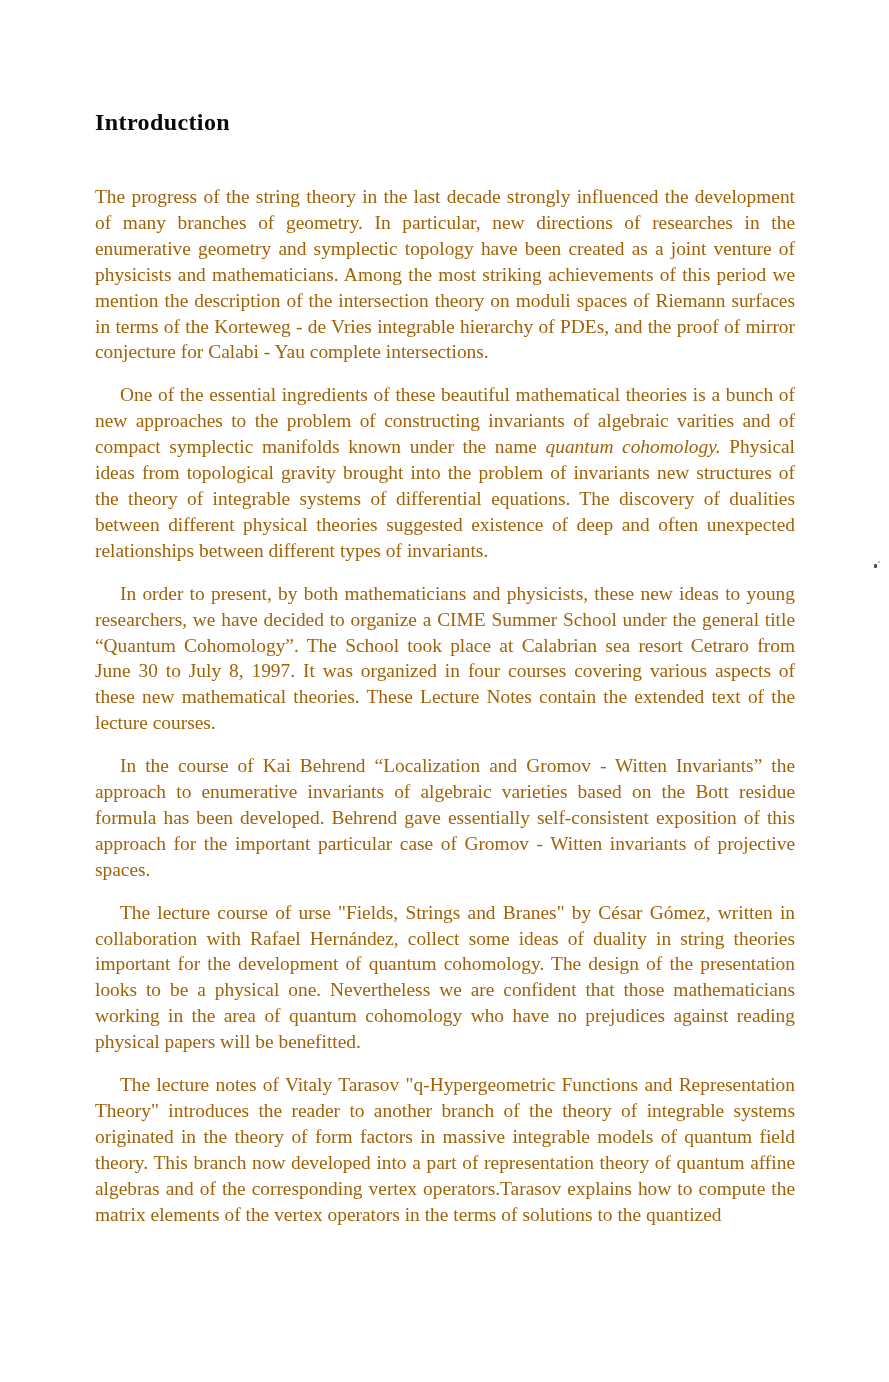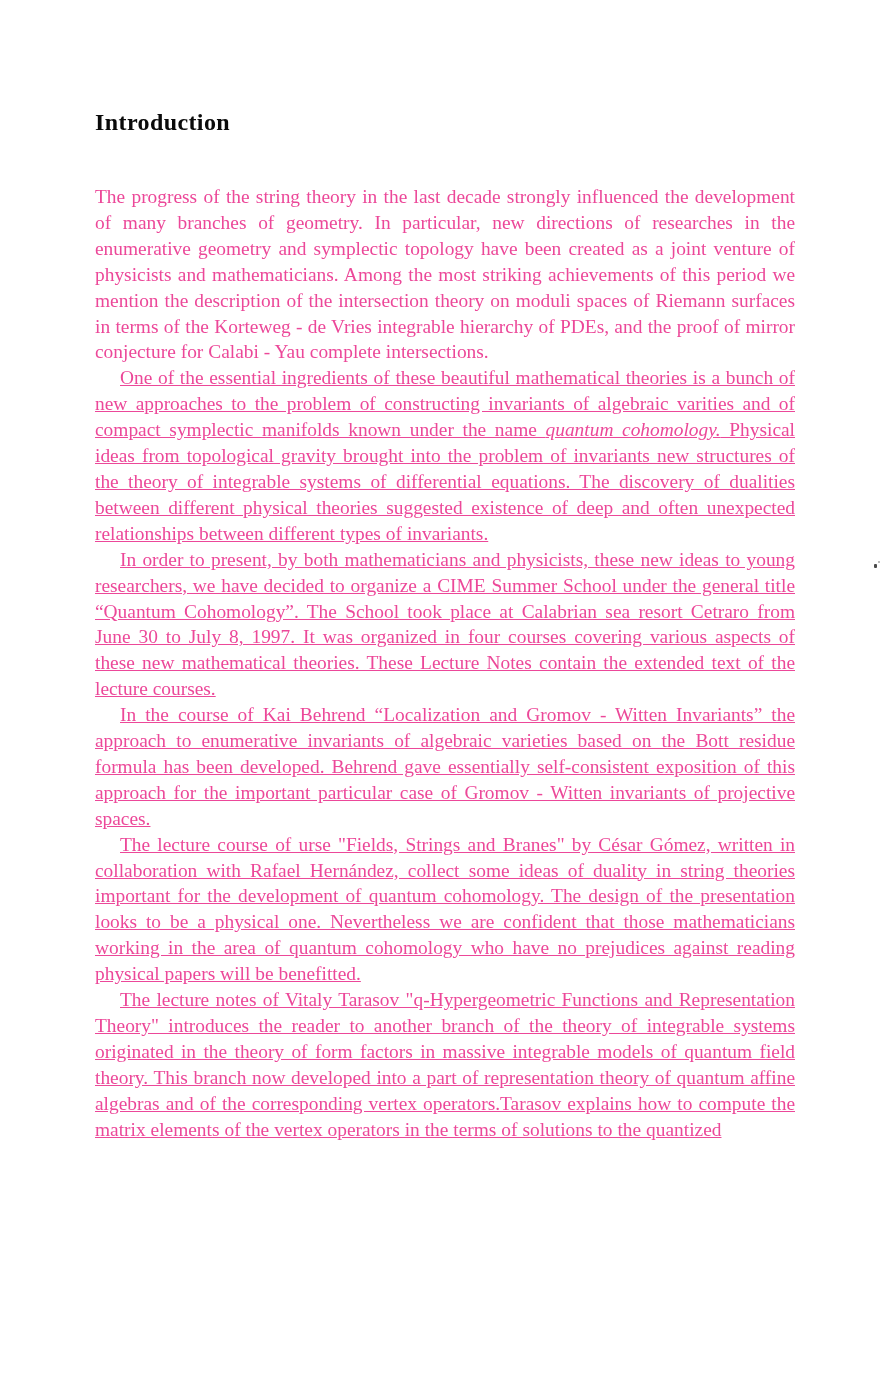--- a/index.html
+++ b/index.html
@@ -38,29 +38,28 @@
     line-height: 36px;
     margin: 0 0 44px 0;
     color: #0a0a0a;
   }
 
   .body-text {
     font-size: 19.4px;
     line-height: 25.9px;
     text-align: justify;
     text-justify: inter-word;
-    color: #ec4899;
+    color: #a16207;
     margin: 0;
     hyphens: none;
     word-spacing: 0.1px;
   }
 
   .body-text + .body-text {
-    margin-top: 0;
-    text-decoration: underline;
+    margin-top: 17px;
   }
 
   .indent {
     text-indent: 25px;
   }
 
   .noindent {
     text-indent: 0;
   }
 

